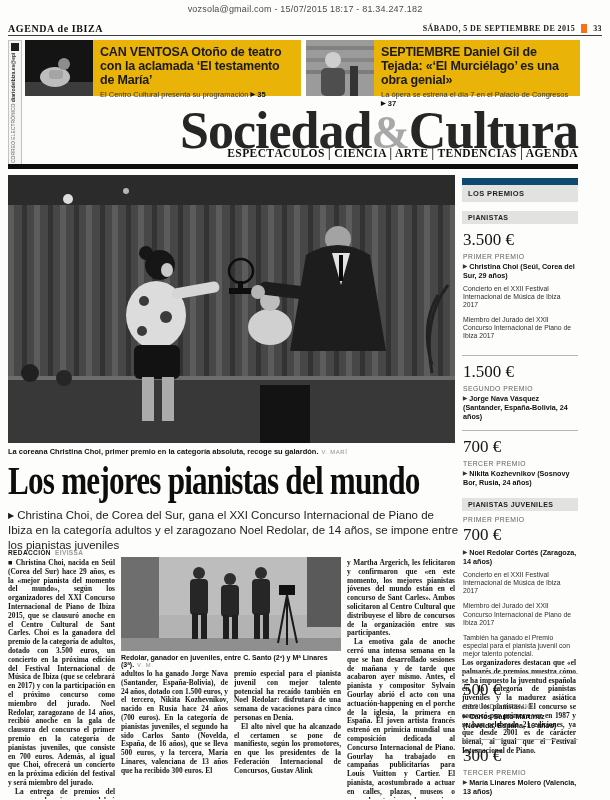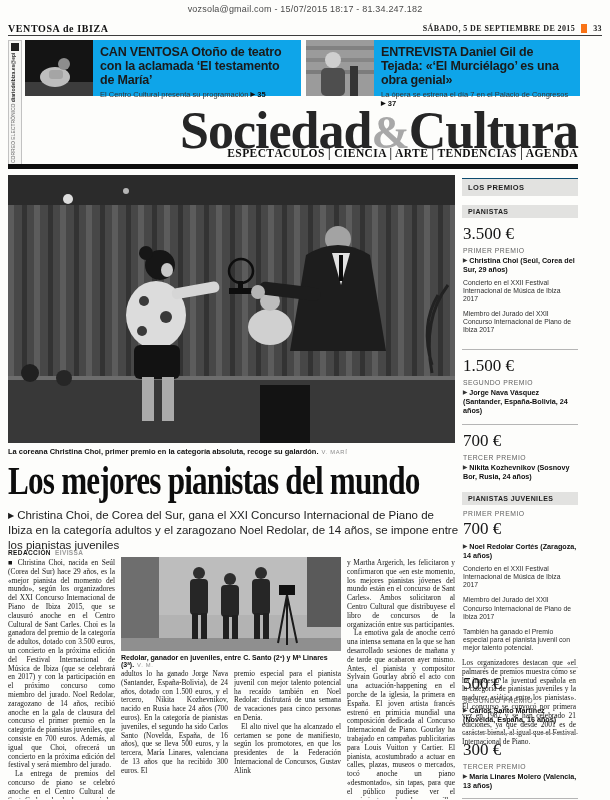--- a/index.html
+++ b/index.html
@@ -23,21 +23,21 @@
     writing-mode:vertical-rl; transform:rotate(180deg);
     font:5px "Liberation Sans", sans-serif; color:#666; white-space:nowrap; overflow:hidden; }
   .vstrip-text b { color:#2e2e2e; }
 
   
   .teaser { position:absolute; top:40px; height:56px; display:flex; }
   #teaser1 { left:25px; width:276px; }
   #teaser2 { left:306px; width:274px; }
   .thumb { width:68px; height:56px; flex:0 0 68px; overflow:hidden; background:#222; }
   .thumb svg { display:block; width:100%; height:100%; }
-  .teaser-panel { flex:1; background:#0ea5e9; padding:5px 7px 4px; }
+  .teaser-panel { flex:1; background:#eab308; padding:5px 7px 4px; }
   .teaser-title { font:bold 12.5px/14px "Liberation Sans", sans-serif; color:#1a1a1a; letter-spacing:-.2px; }
   .teaser-sub { margin-top:3px; font:7.5px "Liberation Sans", sans-serif; color:#333; }
   .page-ref { font-weight:bold; color:#111; }
   .mini-arrow { font-size:6px; vertical-align:1px; }
 
   
   .masthead-title { position:absolute; top:104px; right:32px; font:bold 52px/1.05 "Liberation Serif", serif; color:#262626; letter-spacing:-1px; white-space:nowrap; }
   .amp { color:#a8a8a8; font-size:46px; }
   .masthead-sections { position:absolute; top:147px; right:32px; font:bold 11.5px "Liberation Serif", serif; color:#101010; letter-spacing:.4px; }
   .masthead-rule { position:absolute; top:164px; left:8px; width:570px; height:5px; background:#0e0e0e; }
@@ -56,50 +56,50 @@
   .headline span { display:inline-block; transform:scaleX(.8); transform-origin:0 0; white-space:nowrap;
     font:bold 39px "Liberation Serif", serif; letter-spacing:-1px; color:#0d0d0d; }
   .standfirst { position:absolute; top:508px; left:8px; width:452px; font:11.5px/14.5px "Liberation Sans", sans-serif; color:#1c1c1c; }
   .sf-arrow { font-size:8px; vertical-align:1.5px; margin-right:3px; }
   .byline { position:absolute; top:549px; left:8px; font:bold 6.5px "Liberation Sans", sans-serif; color:#141414; letter-spacing:.4px; }
   .byline-place { color:#9a9a9a; margin-left:4px; }
 
   
   .bodycol { position:absolute; width:107px; font:7.4px/8.8px "Liberation Serif", serif; text-align:justify;
     color:#161616; overflow:hidden; hyphens:auto; -webkit-hyphens:auto; }
-  .bodycol p { margin:0; }
+  .bodycol p { margin:0;font-weight:bold; }
   .bodycol p + p { text-indent:7px; }
   #col1 { left:8px;   top:559px; height:240px; }
   #col2 { left:121px; top:670px; height:129px; }
   #col3 { left:234px; top:670px; height:129px; }
   #col4 { left:347px; top:559px; height:240px; width:108px; }
   #col5 { left:462px; top:659px; height:140px; width:114px; }
 
   
   .sidebar { position:absolute; left:462px; top:178px; width:116px; }
-  .sb-header { background:#e2e2e0; border-top:1px solid #0c4a6e; font:bold 7.5px "Liberation Sans", sans-serif;
+  .sb-header { background:#e2e2e0; border-top:7px solid #0c4a6e; font:bold 7.5px "Liberation Sans", sans-serif;
     padding:4px 6px; letter-spacing:.4px; color:#1e1e1e; }
   .sb-section-title { background:#e2e2e0; font:bold 7px "Liberation Sans", sans-serif; padding:3px 6px;
     margin-top:9px; letter-spacing:.4px; color:#1e1e1e; }
   .prize { padding:5px 1px 2px; }
   .amount { font:17px "Liberation Serif", serif; color:#151515; margin:1px 0 3px; }
   .prize-label { font:6.8px "Liberation Sans", sans-serif; color:#5f5f5f; letter-spacing:.5px; margin-bottom:2px; }
   .prize-name { font:bold 7.2px/8.8px "Liberation Sans", sans-serif; color:#0f0f0f; }
   .prize-arrow { font-size:5.5px; vertical-align:1px; margin-right:2px; color:#333; }
   .prize-detail { font:6.8px/8.2px "Liberation Sans", sans-serif; color:#2e2e2e; margin-top:4px; }
   .sb-hr { height:1px; background:#b5b5b5; margin:6px 0 0; }
 </style>
 </head>
 <body>
 
 <div class="page">
 
   <div class="meta-line">vozsola@gmail.com - 15/07/2015 18:17 - 81.34.247.182</div>
 
-  <div class="brand">VENTOSA de IBIZA</div>
+  <div class="brand">AGENDA de IBIZA</div>
   <div class="dateline">
     <span>SÁBADO, 5 DE SEPTIEMBRE DE 2015</span><span class="pageno">33</span>
   </div>
   <div class="header-rule"></div>
 
   <div class="vstrip">
     <div class="strip-logo"></div>
     <div class="vstrip-text"><span>CORREO ELECTRÓNICO </span><b>diariodeibiza.es@epi.es</b></div>
   </div>
 
@@ -128,21 +128,21 @@
         <rect width="68" height="56" fill="#9b9b9b"></rect>
         <rect y="6" width="68" height="4" fill="#818181"></rect>
         <rect y="18" width="68" height="4" fill="#868686"></rect>
         <rect y="30" width="68" height="4" fill="#7c7c7c"></rect>
         <circle cx="27" cy="20" r="8" fill="#cfcfcf"></circle>
         <rect x="15" y="28" width="24" height="28" rx="5" fill="#4e4e4e"></rect>
         <rect x="44" y="26" width="8" height="30" fill="#343434"></rect>
       </svg>
     </div>
     <div class="teaser-panel">
-      <div class="teaser-title"><span>ENTREVISTA</span><span> Daniel Gil de Tejada: «‘El Murciélago’ es una obra genial»</span></div>
+      <div class="teaser-title"><span>SEPTIEMBRE</span><span> Daniel Gil de Tejada: «‘El Murciélago’ es una obra genial»</span></div>
       <div class="teaser-sub">
         <span>La ópera se estrena el día 7 en el Palacio de Congresos</span>
         <span class="page-ref"><span class="mini-arrow">▶</span> <span>37</span></span>
       </div>
     </div>
   </div>
 
   <div class="masthead-title"><span>Sociedad</span><span class="amp">&amp;</span><span>Cultura</span></div>
   <div class="masthead-sections">ESPECTÁCULOS | CIENCIA | ARTE | TENDENCIAS | AGENDA</div>
   <div class="masthead-rule"></div>

